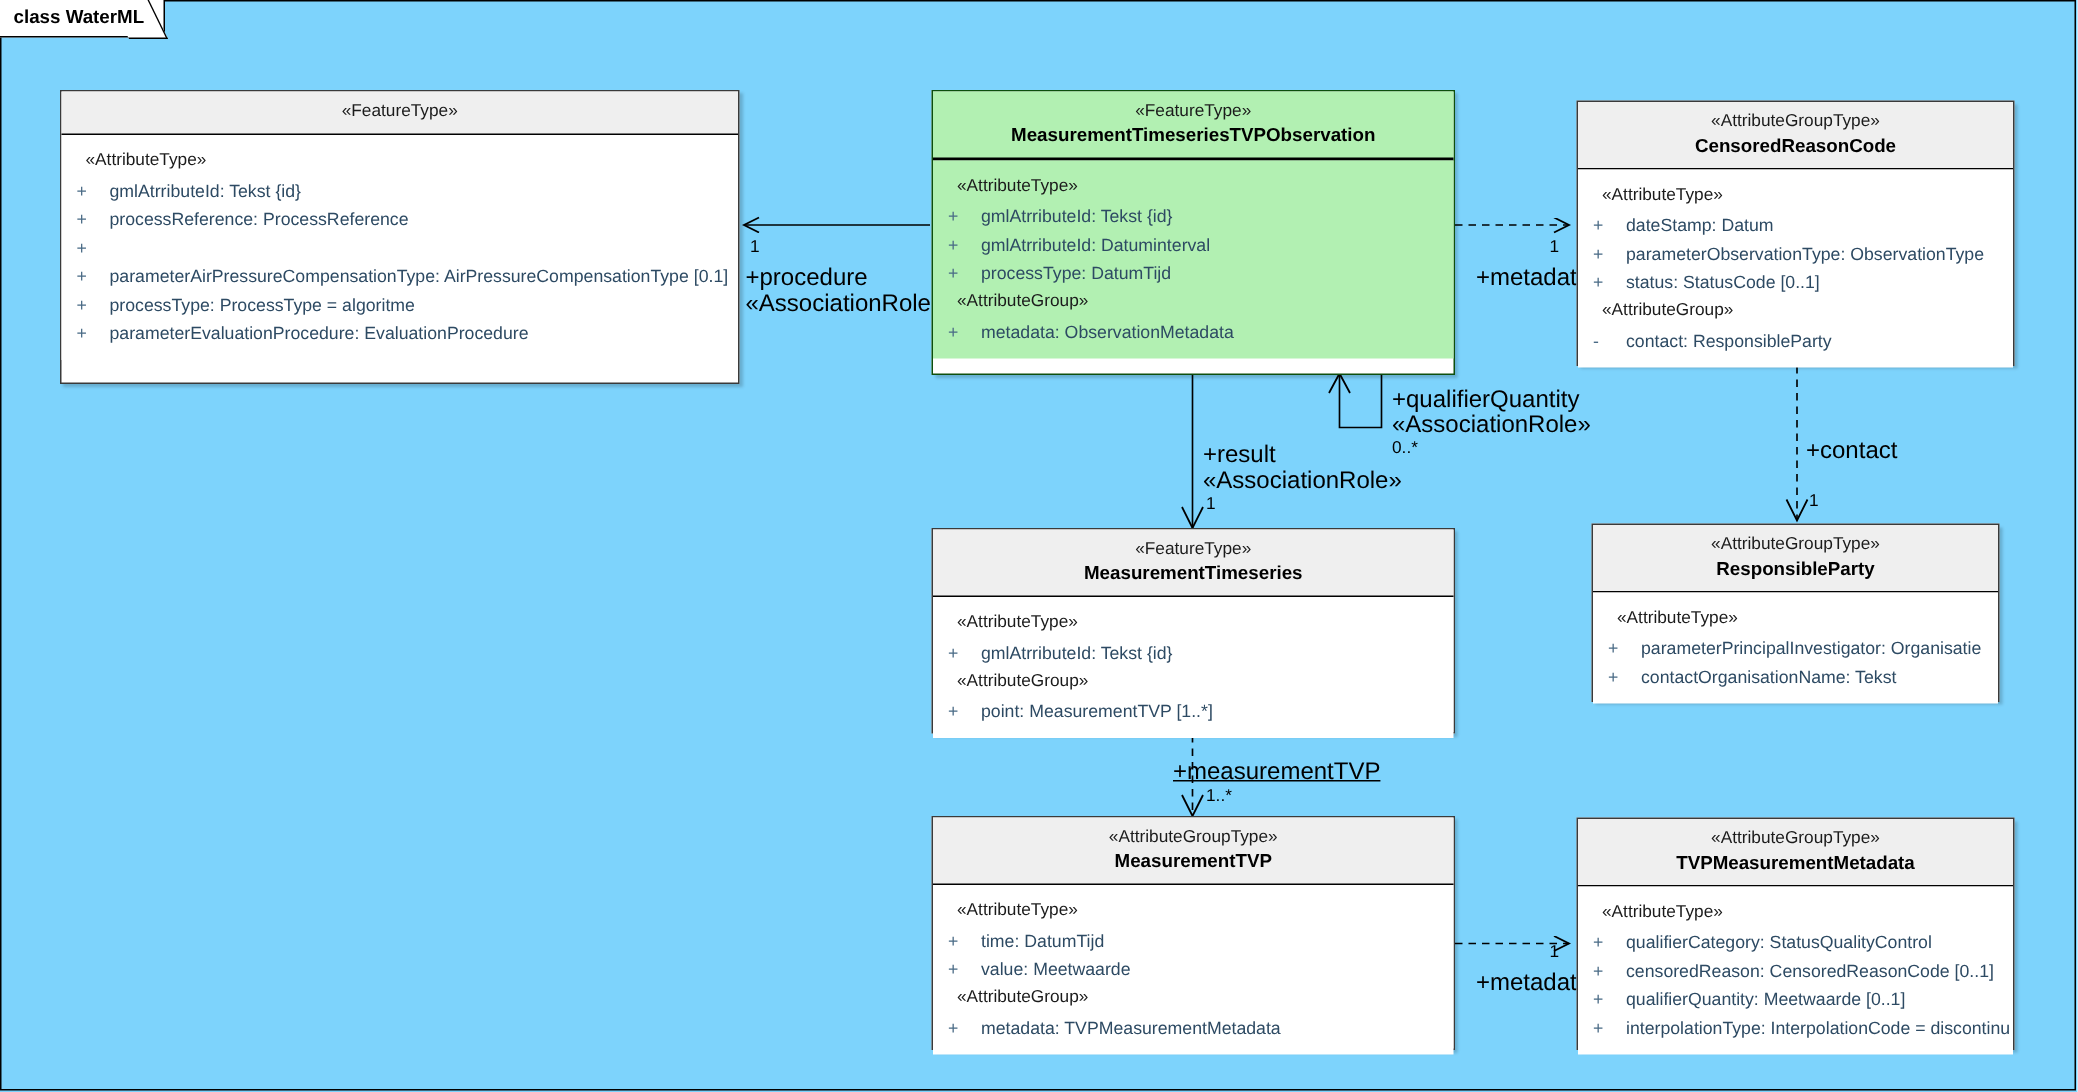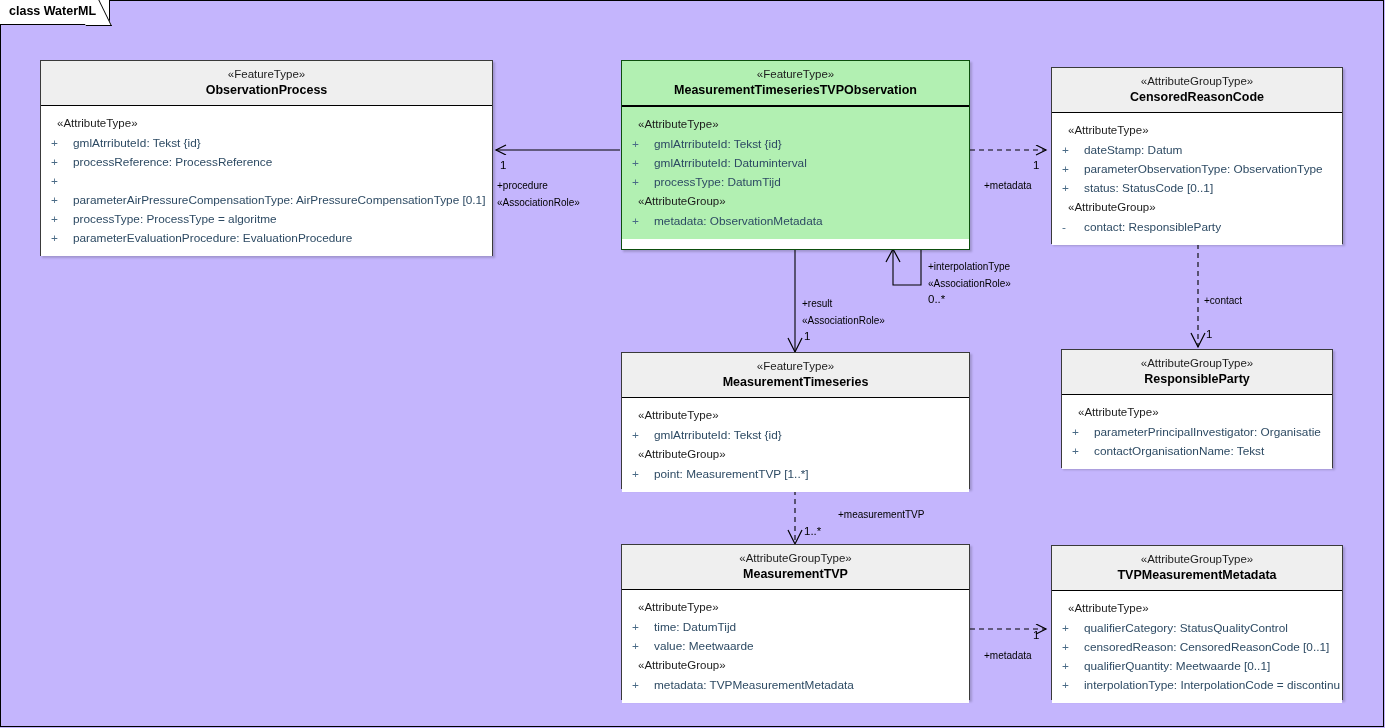--- a/index.html
+++ b/index.html
@@ -7,21 +7,21 @@
     padding: 0;
     background: #ffffff;
   }
   body {
     font-family: "Liberation Sans", sans-serif;
   }
   #canvas {
     position: relative;
     width: 1385px;
     height: 728px;
-    background: #c4b5fd;
+    background: #7dd3fc;
     overflow: hidden;
   }
 
   
   #frame {
     position: absolute;
     left: 0; top: 0;
     width: 1384px;
     height: 727px;
     border: 1px solid #000;
@@ -115,21 +115,21 @@
   .attr-text { color: #2d4a63; }
 
   
   .uml-class.green { border: 1px solid #0d4f0d; }
   .uml-class.green .hdr { background: #b2f0b2; border-bottom: 2px solid #000; }
   .uml-class.green .body { background: #b2f0b2; }
 
   
   .conn-label {
     position: absolute;
-    font-size: 10px;
+    font-size: 16px;
     color: #000;
     line-height: 17px;
     white-space: nowrap;
   }
   .mult-label {
     position: absolute;
     font-size: 11.5px;
     color: #000;
     line-height: 15px;
     white-space: nowrap;
@@ -203,41 +203,40 @@
     </g>
   </svg>
 
   <div class="mult-label" style="left:500px; top:158px;">1</div>
   <div class="conn-label" style="left:497px; top:177px;">+procedure</div>
   <div class="conn-label" style="left:497px; top:194px;">«AssociationRole»</div>
 
   <div class="mult-label" style="left:1033px; top:158px;">1</div>
   <div class="conn-label" style="left:984px; top:177px;">+metadata</div>
 
-  <div class="conn-label" style="left:928px; top:258px;">+interpolationType</div>
+  <div class="conn-label" style="left:928px; top:258px;">+qualifierQuantity</div>
   <div class="conn-label" style="left:928px; top:275px;">«AssociationRole»</div>
   <div class="mult-label" style="left:928px; top:292px;">0..*</div>
 
   <div class="conn-label" style="left:802px; top:295px;text-align:right;">+result</div>
   <div class="conn-label" style="left:802px; top:312px;">«AssociationRole»</div>
   <div class="mult-label" style="left:804px; top:329px;">1</div>
 
   <div class="conn-label" style="left:1204px; top:292px;">+contact</div>
   <div class="mult-label" style="left:1206px; top:327px;">1</div>
 
-  <div class="conn-label" style="left:838px; top:506px;">+measurementTVP</div>
+  <div class="conn-label" style="left:782px; top:506px;text-decoration:underline;">+measurementTVP</div>
   <div class="mult-label" style="left:804px; top:524px;">1..*</div>
 
   <div class="mult-label" style="left:1033px; top:628px;">1</div>
   <div class="conn-label" style="left:984px; top:647px;">+metadata</div>
 
   <div class="uml-class" style="left:40px; top:60px; width:453px; height:196px;">
     <div class="hdr">
       <div class="stereo">«FeatureType»</div>
-      <div class="cname">ObservationProcess</div>
     </div>
     <div class="body">
       <div class="grp-label">«AttributeType»</div>
       <div class="attr-row">
         <span class="attr-vis">+</span>
         <span class="attr-text">gmlAtrributeId: Tekst {id}</span>
       </div>
       <div class="attr-row">
         <span class="attr-vis">+</span>
         <span class="attr-text">processReference: ProcessReference</span>

